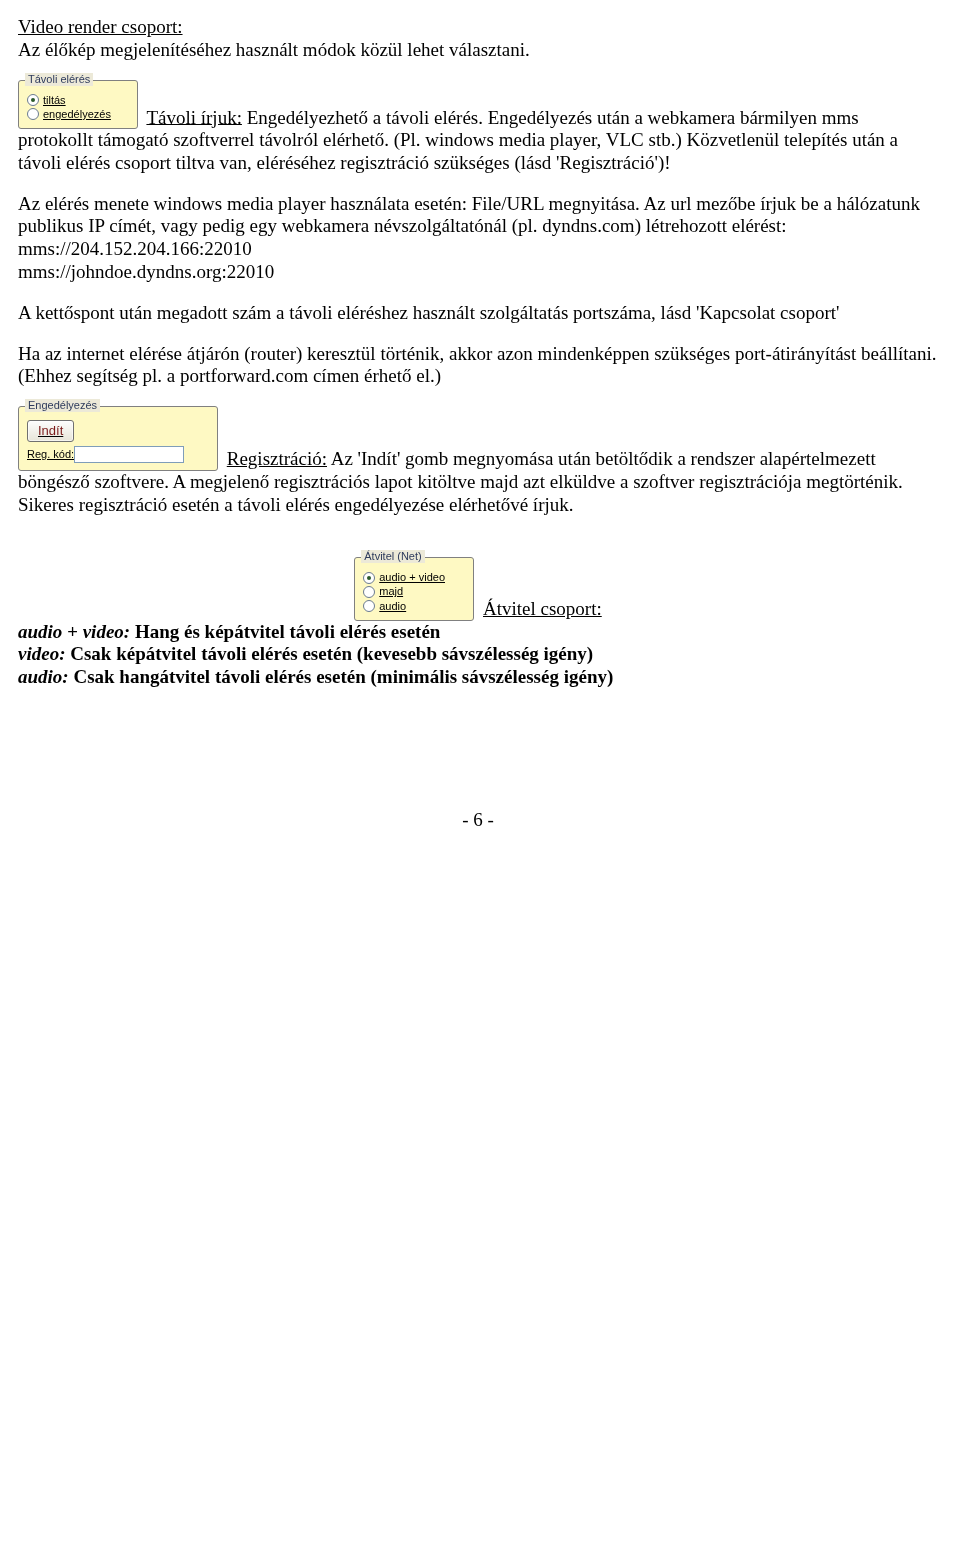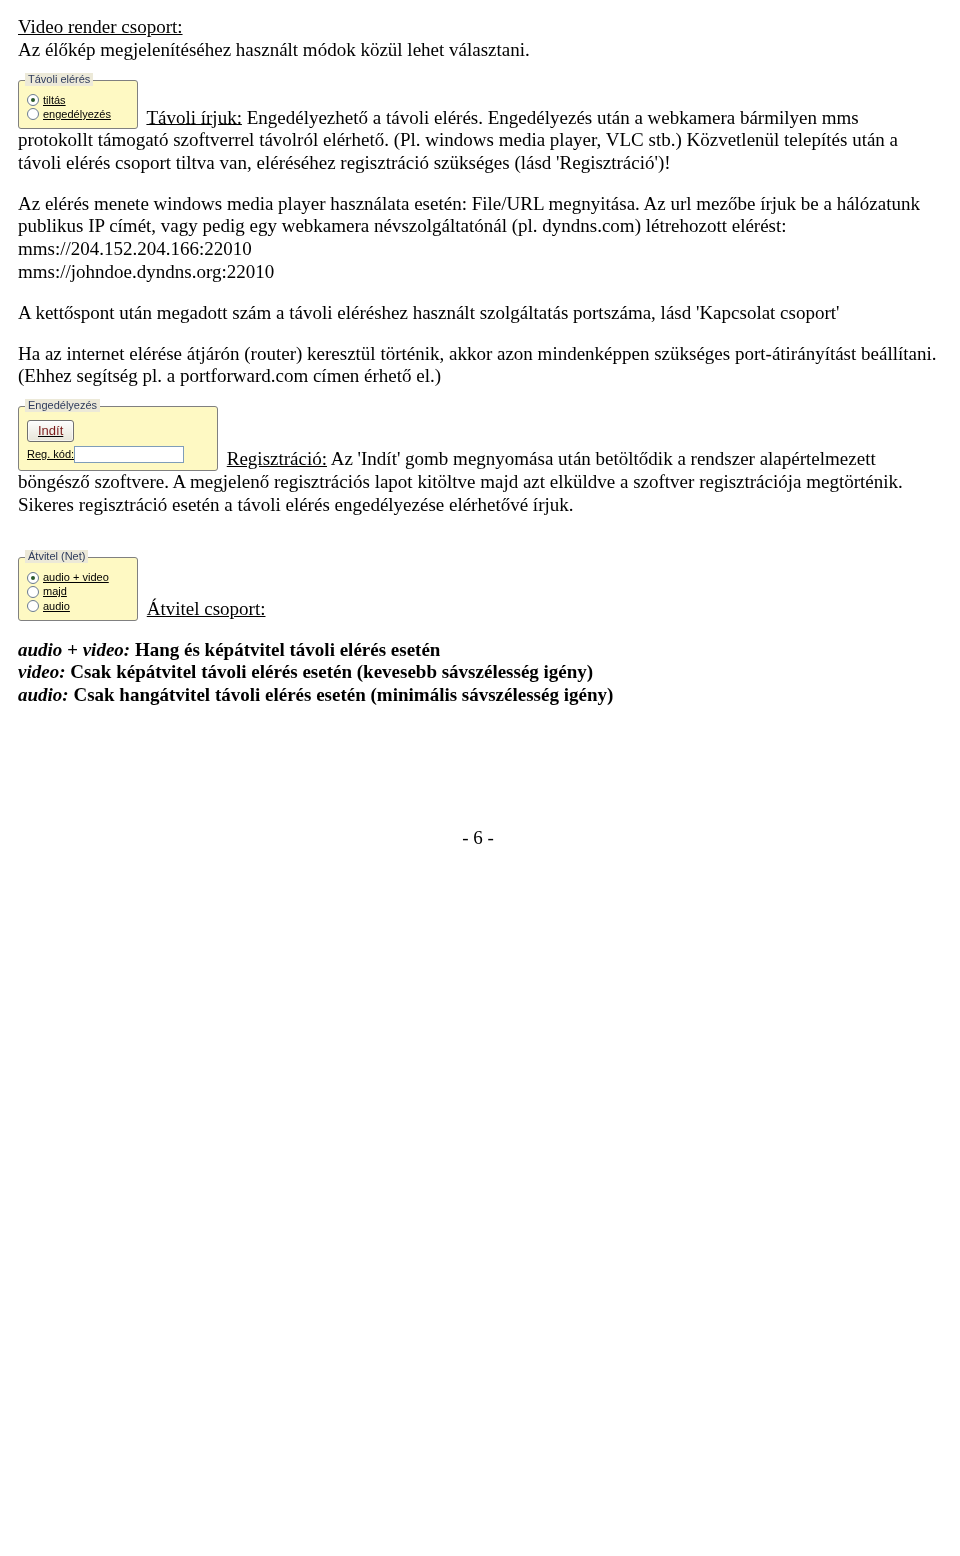--- a/index.html
+++ b/index.html
@@ -157,21 +157,21 @@
         <span class="input-xp" style="width:110px; display:inline-block;"></span>
       </span>
     </span>
   </span>
   <span class="bold section-title">Regisztráció:</span><span> Az 'Indít' gomb megnyomása után betöltődik a rendszer alapértelmezett böngésző szoftvere. A megjelenő regisztrációs lapot kitöltve majd azt elküldve a szoftver regisztrációja megtörténik. Sikeres regisztráció esetén a távoli elérés engedélyezése elérhetővé írjuk.</span>
 </p>
 
 <br>
 
 
-<p class="inline-block-row" style="margin-bottom:18px;">
+<p class="inline-block-row" style="margin-bottom:0;text-align:center;">
   <span class="ui-box">
     <span class="fieldset" style="display:inline-block; width:120px;">
       <span class="legend">Átvitel (Net)</span>
       <span class="radio-row">
         <span class="radio selected"></span>
         <span>audio + video</span>
       </span>
       <span class="radio-row">
         <span class="radio"></span>
         <span>majd</span>

